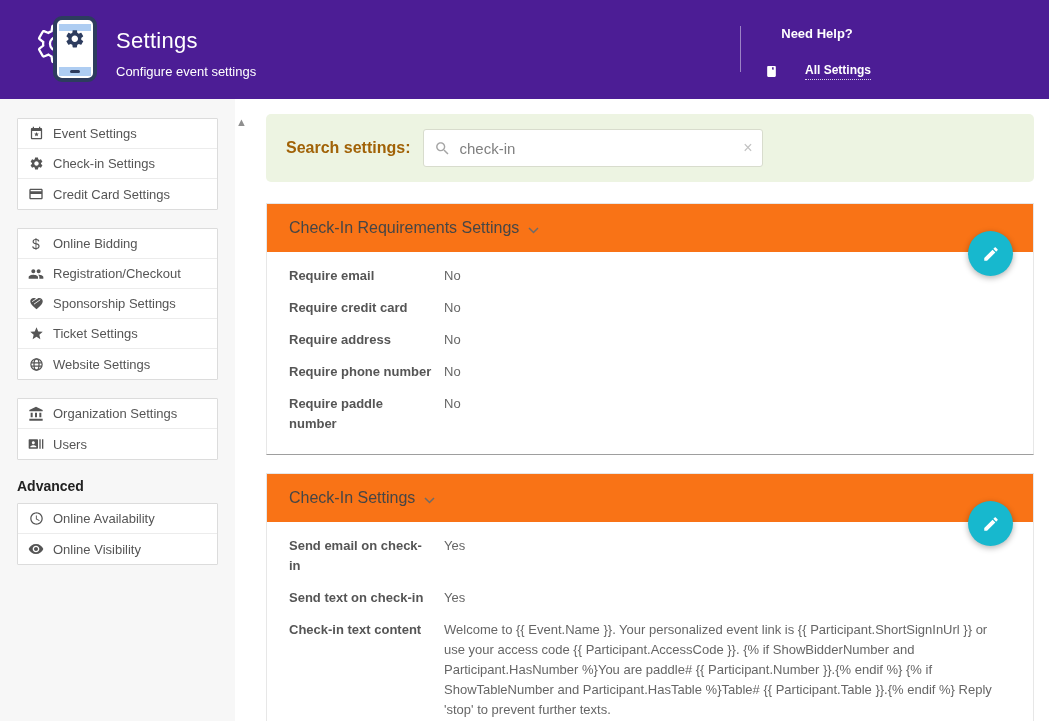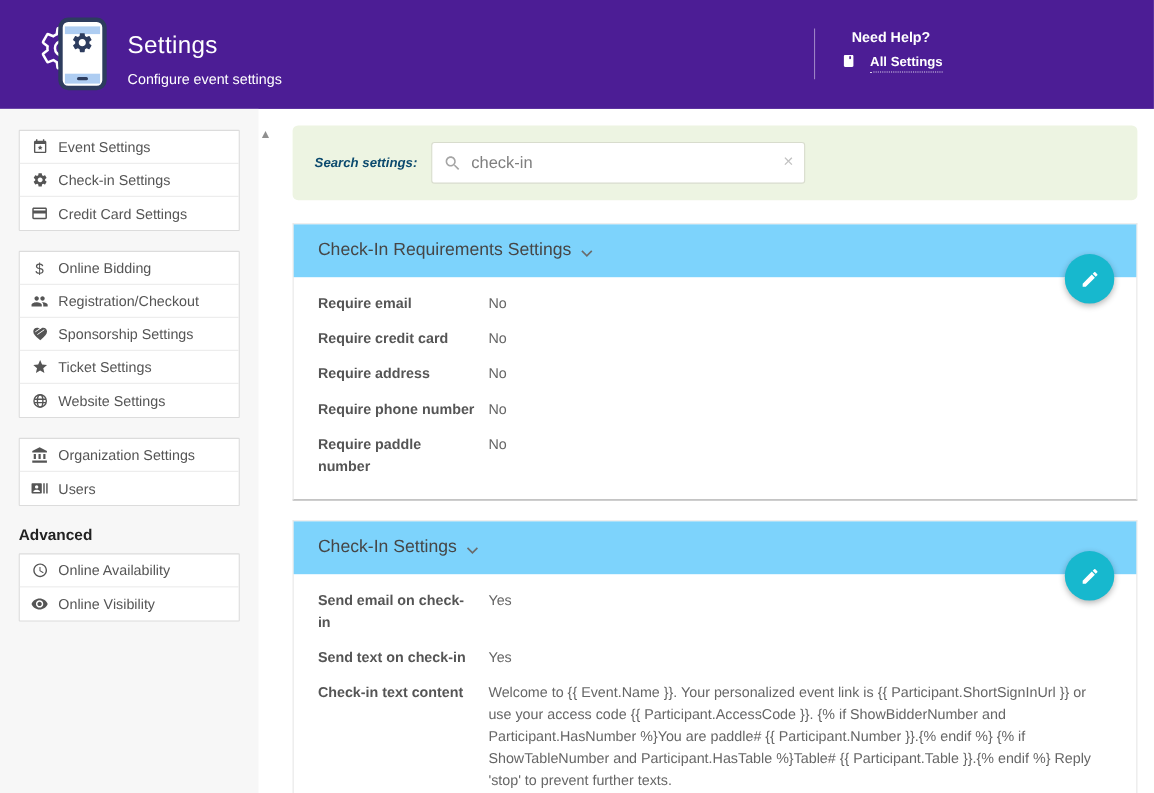--- a/index.html
+++ b/index.html
@@ -17,21 +17,21 @@
   }
   .logo { position:absolute; left:24px; top:7px; }
   .header-titles { position:absolute; left:116px; top:28px; }
   .page-title { font-size:22px; font-weight:500; letter-spacing:.3px; }
   .page-subtitle { font-size:13px; margin-top:10px; }
   .header-help {
     position:absolute; left:740px; top:26px; height:46px;
     border-left:1px solid rgba(255,255,255,.45); padding-left:22px;
   }
   .help-title { font-size:13px; font-weight:bold;text-align:center; }
-  .help-link-row { margin-top:8px; display:flex; gap:13px; margin-left:2px; }
+  .help-link-row { margin-top:22px; display:flex; align-items:center; gap:27px; margin-left:2px; }
   .help-link {
     font-size:12px; font-weight:bold; cursor:pointer;
     border-bottom:1px dotted rgba(255,255,255,.8); padding-bottom:2px;
   }
 
   
   .sidebar {
     position:absolute; left:0; top:99px; width:235px; bottom:0;
     background:#f7f7f7; padding-top:19px;
   }
@@ -52,21 +52,21 @@
   .menu-label { white-space:nowrap; }
   .advanced-heading { margin:17px 0 9px 17px; font-size:14px; font-weight:bold; color:#222; }
 
   
   .content { position:absolute; left:266px; top:99px; width:768px; }
 
   .search-panel {
     margin-top:15px; height:68px; background:#edf4e2; border-radius:5px;
     display:flex; align-items:center;
   }
-  .search-label { margin-left:20px; font-size:12px; font-weight:bold; color:#0c4a6e;font-style:italic; }
+  .search-label { margin-left:20px; font-size:16px; font-weight:bold; color:#a16207; }
   .search-box {
     margin-left:13px; width:340px; height:38px; background:#fff;
     border:1px solid #d8dccd; border-radius:3px;
     display:flex; align-items:center; position:relative;justify-content:space-between;
   }
   .mag { margin-left:10px; flex-shrink:0; }
   .search-input {
     border:none; outline:none; flex:1; height:100%; background:transparent;
     font-family:inherit; font-size:15px; color:#7f7f7f; padding:0 28px 0 8px;
   }
@@ -74,21 +74,21 @@
     position:absolute; right:10px; top:50%; transform:translateY(-50%);
     color:#c2c2c2; font-size:16px; line-height:1; cursor:pointer;
   }
 
   .card {
     margin-top:21px; position:relative; background:#fff;
     border:1px solid #e7e7e7; border-bottom:1px solid #9e9e9e;
   }
   .card + .card { margin-top:18px; }
   .card-header {
-    height:48px; background:#7dd3fc; display:flex; align-items:center;
+    height:48px; background:#f97316; display:flex; align-items:center;
     padding-left:22px; cursor:pointer;
   }
   .card-title { font-size:16px; color:#464646; }
   .chev { margin-left:9px; margin-top:4px; }
   .fab {
     position:absolute; top:27px; right:20px; width:45px; height:45px;
     border-radius:50%; background:#17b8ce; border:none; cursor:pointer;
     display:flex; align-items:center; justify-content:center;
     box-shadow:0 2px 6px rgba(0,0,0,.3); z-index:2;
   }

